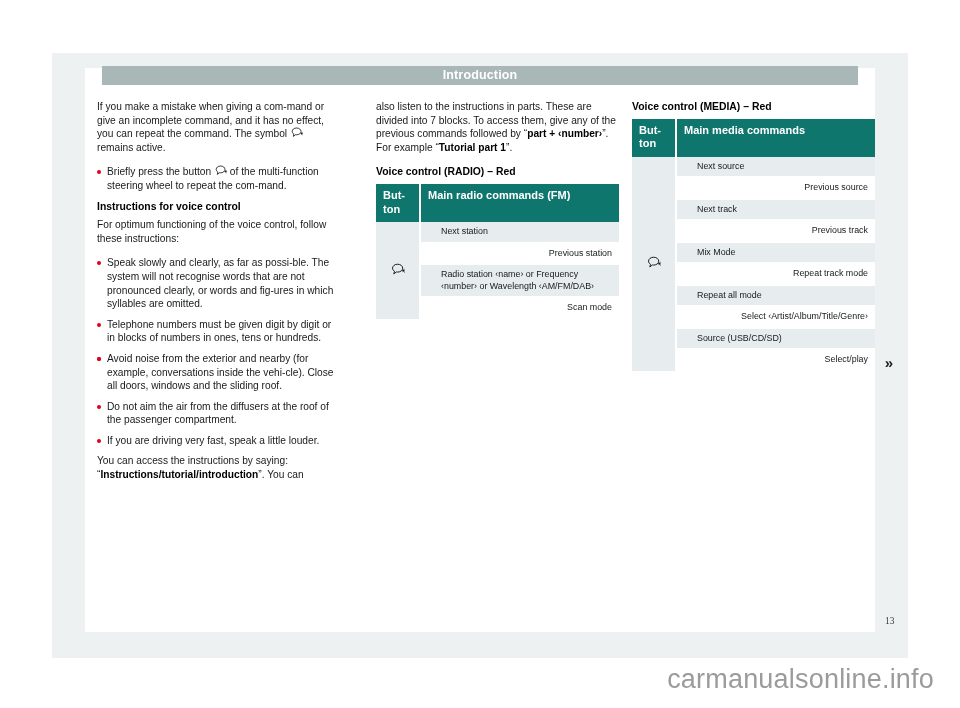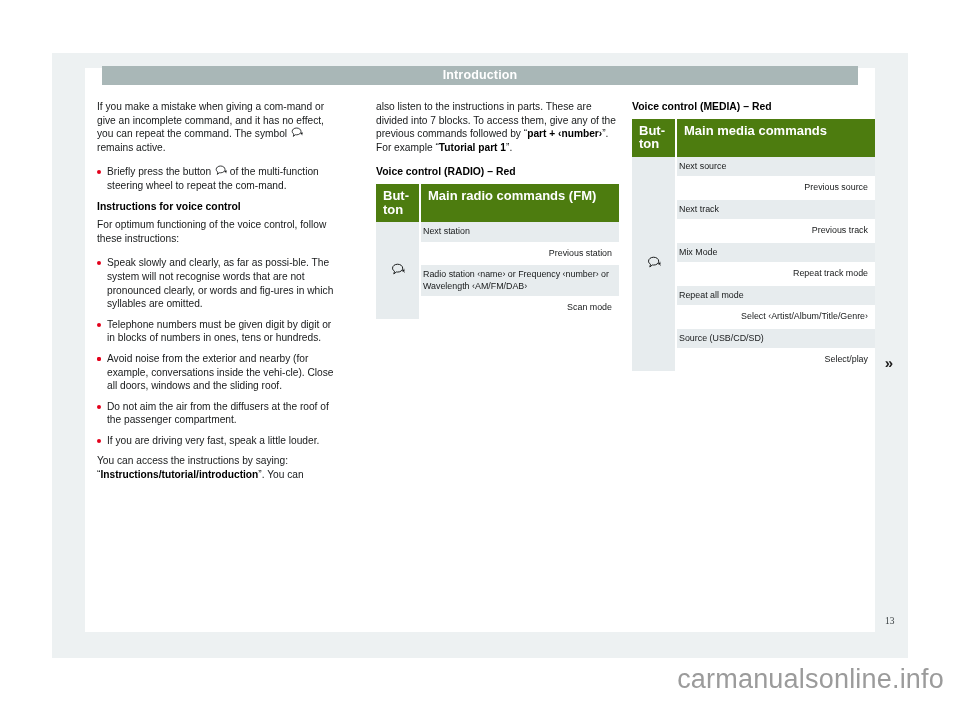--- a/index.html
+++ b/index.html
@@ -95,44 +95,44 @@
   }
   .voice-ico svg { display: block; }
 
   
   table.cmd {
     width: 100%;
     border-collapse: collapse;
     table-layout: fixed;
   }
   table.cmd th {
-    background: #4d7c0f;
+    background: #0f766e;
     color: #ffffff;
-    font-size: 13px;
+    font-size: 11px;
     font-weight: bold;
     text-align: left;
     vertical-align: top;
     padding: 5px 10px 6px 7px;
     border-right: 2px solid #ffffff;
   }
   table.cmd th.lastcol { border-right: none; }
   table.cmd th.btn-col { width: 44px; }
 
   table.cmd td.btn-cell {
     background: #e7ecee;
     border-right: 2px solid #ffffff;
     text-align: center;
     vertical-align: middle;
     width: 44px;
   }
   table.cmd td.cmd-cell {
     font-size: 8.9px;
     line-height: 11.5px;
     color: #17191a;
-    padding: 4px 7px 4px 2px;
+    padding: 4px 7px 4px 20px;
     vertical-align: top;
   }
   tr.shade td.cmd-cell { background: #e7ecee; }
   tr.plain td.cmd-cell { background: #ffffff; text-align: right; }
   table.cmd td.cmd-cell { border-bottom: 2px solid #ffffff; }
 
   .tbl-wrap { position: relative; margin-top: 2px; }
 
   
   .cont-arrow {
@@ -152,21 +152,21 @@
     color: #3a4042;
     font-family: "Liberation Serif", serif;
   }
 
   
   .watermark {
     position: absolute;
     left: 0; top: 664px;
     width: 960px;
     text-align: right;
-    padding-right: 16px;
+    padding-right: 26px;
     font-size: 27px;
     color: #9b9b9b;
     letter-spacing: .2px;
     font-family: "Liberation Sans", sans-serif;
   }
 </style>
 </head>
 <body>
 
 <div id="viewer">

